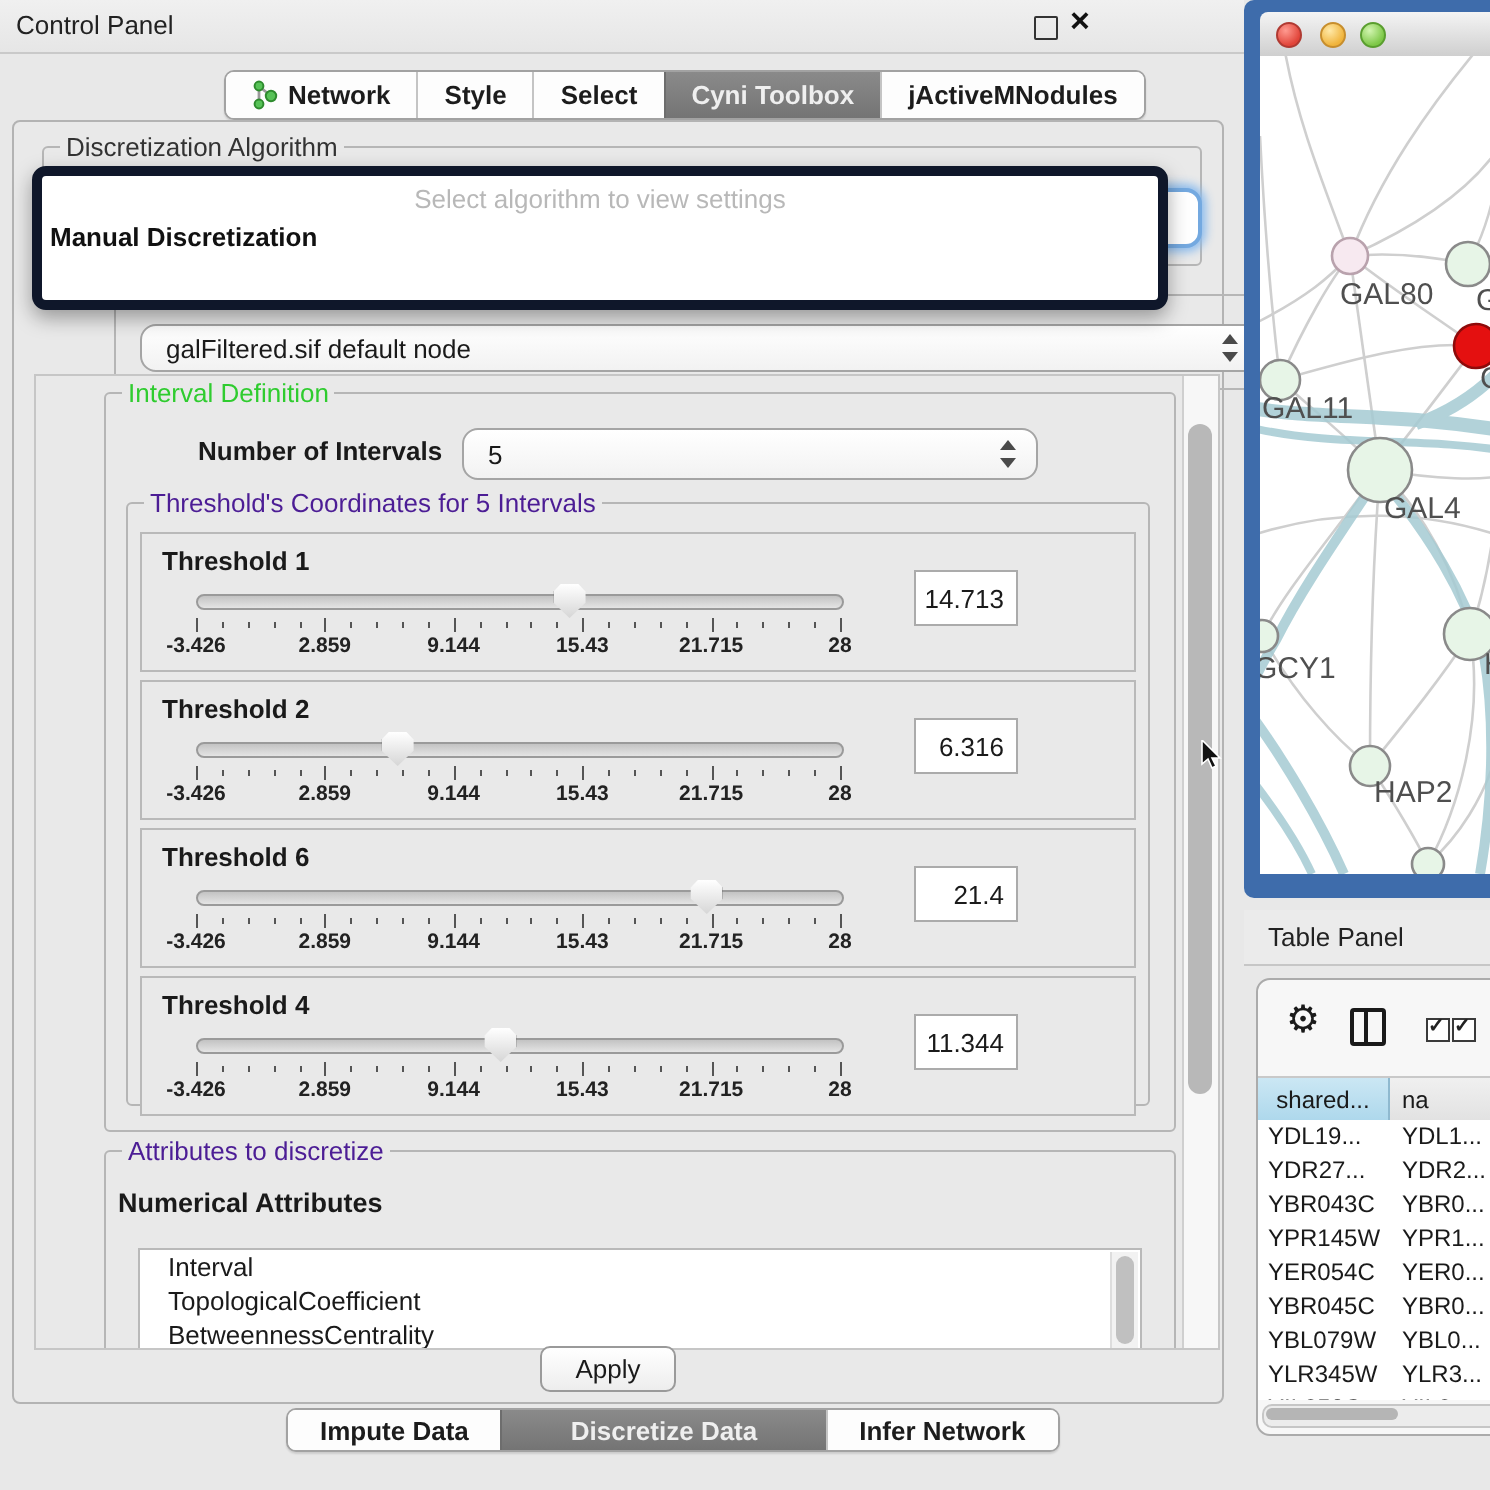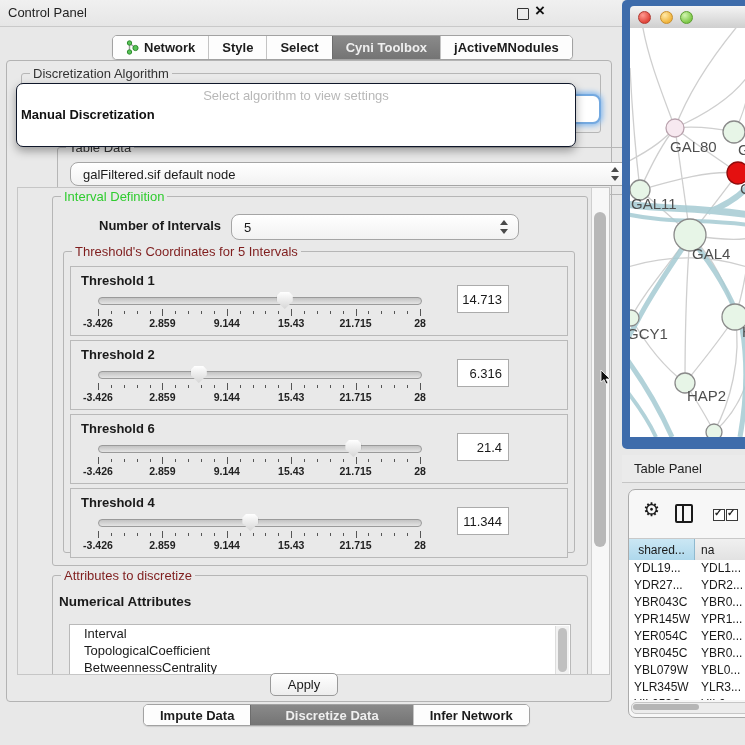--- a/index.html
+++ b/index.html
@@ -22,36 +22,36 @@
   .seg .tab:first-child{border-left:none;}
   .seg .tab.selected{background:linear-gradient(#8a8a8a,#747474);color:#efefef;border-left:1px solid #6d6d6d;}
 
   
   .outer-panel{left:6px;top:60px;width:604px;height:640px;background:#e9e9e9;
                border:1px solid #b3b3b3;border-radius:4px;}
 
   .group{position:absolute;border:1px solid #b6b6b6;border-radius:3px;}
   .gtitle{position:absolute;top:-8px;left:8px;background:#e9e9e9;padding:0 3px;font-size:13px;white-space:nowrap;}
   .gtitle.green{color:#2fcc2f;}
-  .gtitle.blue{color:#7f1d1d;}
+  .gtitle.blue{color:#4c1d95;}
   .gtitle.dark{color:#333;}
 
   
   .combo{position:absolute;background:linear-gradient(#ffffff,#f2f2f2);border:1px solid #a5a5a5;border-radius:8px;
          font-size:13px;display:flex;align-items:center;padding:0 8px 0 12px;box-sizing:border-box;}
   .stepper{position:absolute;right:9px;top:50%;width:9px;height:14px;margin-top:-7px;}
   .stepper::before{content:'';position:absolute;left:0;top:0;border-left:4.5px solid transparent;border-right:4.5px solid transparent;border-bottom:5px solid #4a4a4a;}
   .stepper::after{content:'';position:absolute;left:0;bottom:0;border-left:4.5px solid transparent;border-right:4.5px solid transparent;border-top:5px solid #4a4a4a;}
 
   
   .focus-ring{left:566px;top:93px;width:30px;height:26px;background:#fff;border:2px solid #74a9e0;
               border-radius:8px;box-shadow:0 0 5px 2px #8cbcee;z-index:5;}
 
   
-  .popup{left:15px;top:82px;width:558px;height:62px;background:#fff;border:1px solid #0f172a;border-radius:7px;
+  .popup{left:15px;top:82px;width:558px;height:62px;background:#fff;border:5px solid #0f172a;border-radius:7px;
          box-shadow:0 4px 10px rgba(0,0,0,.35);z-index:10;}
   .popup .hint{position:absolute;top:4px;left:0;width:100%;text-align:center;font-size:13px;color:#b8b8b8;}
   .popup .item{position:absolute;left:4px;font-size:13px;color:#111;white-space:nowrap;}
   .popup .item.bold{font-weight:bold;}
 
   
   .viewport{left:10px;top:126px;width:591px;height:486px;border:1px solid #c6c6c6;background:#e9e9e9;overflow:hidden;}
   .vscroll{position:absolute;right:0;top:0;width:17px;height:100%;background:#f7f7f7;border-left:1px solid #cfcfcf;}
   .vscroll .thumb{position:absolute;left:2px;width:12px;border-radius:6px;background:#b8b8b8;}
 

